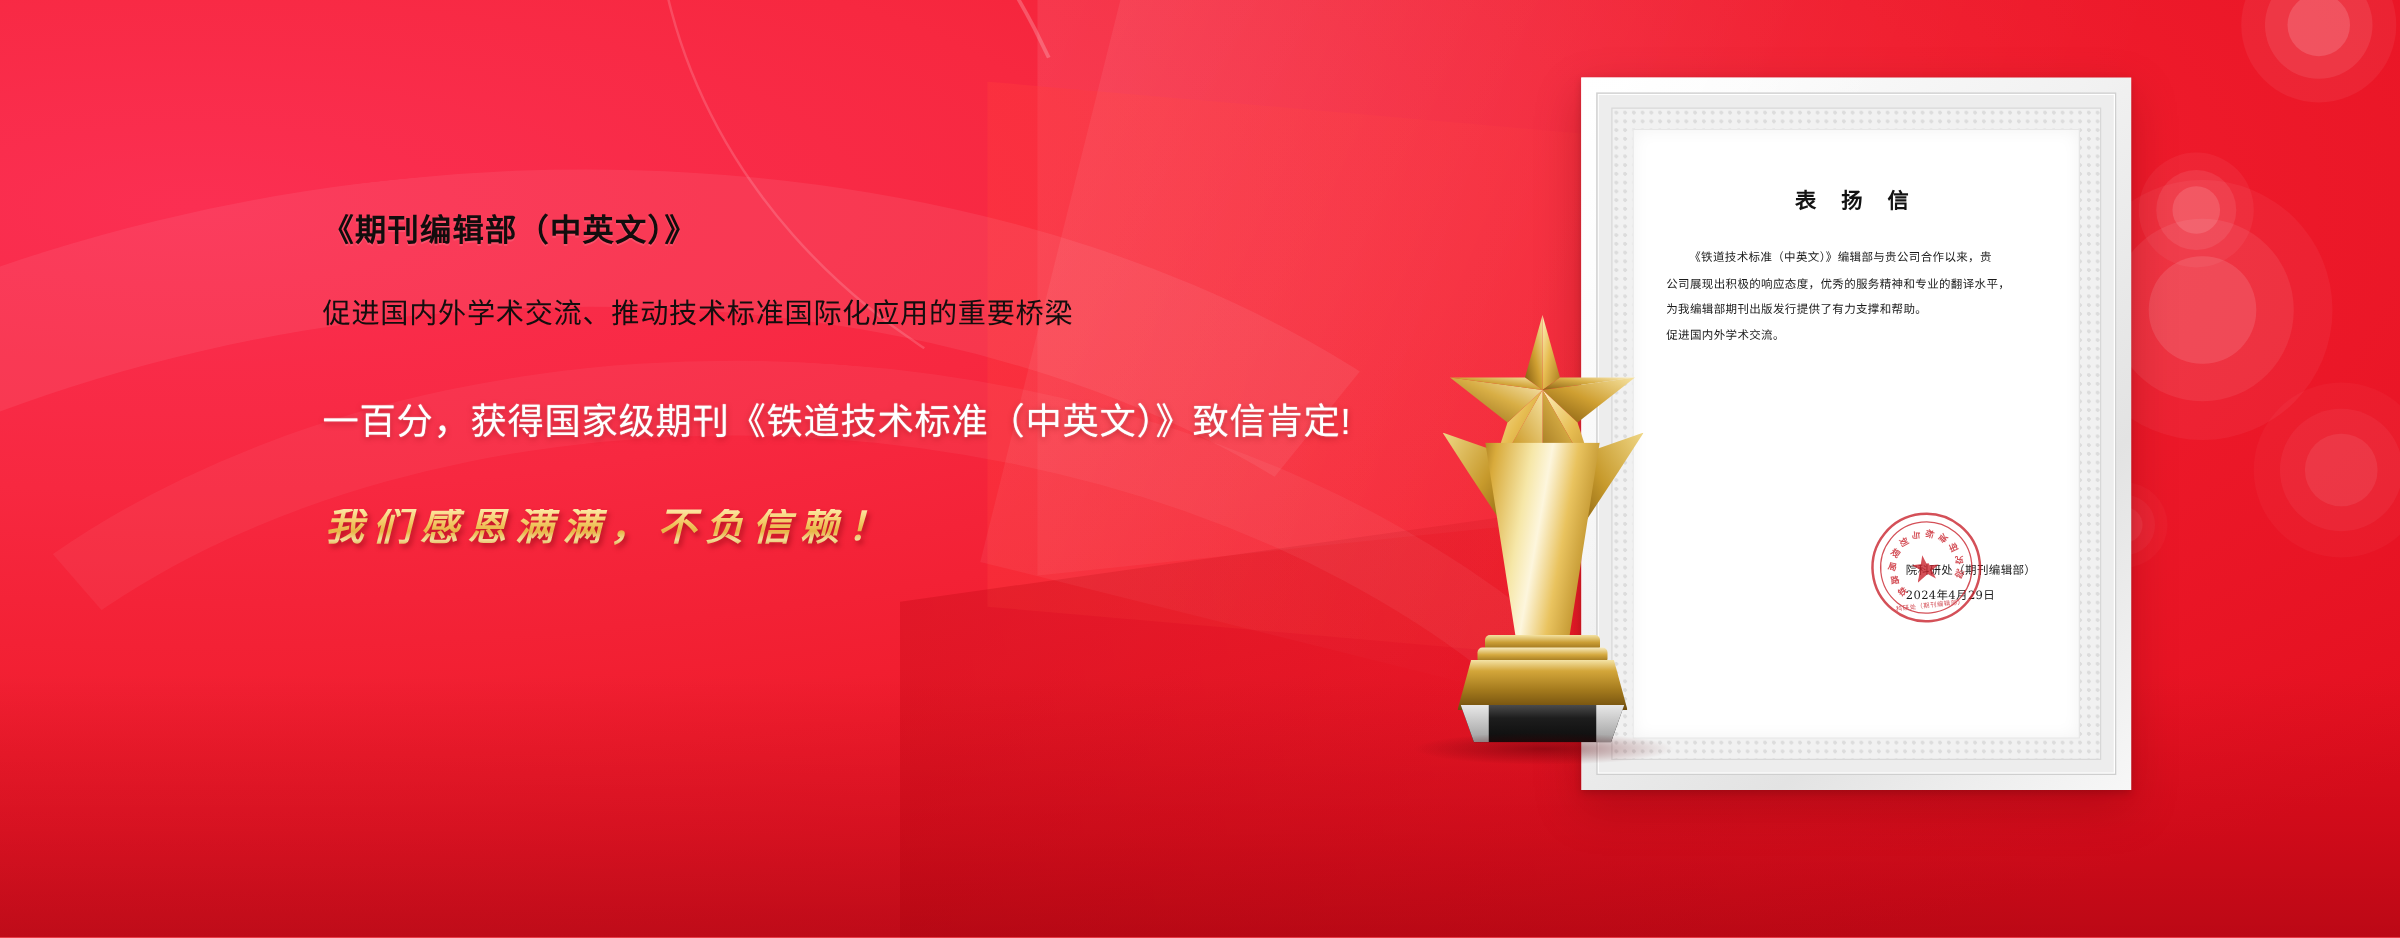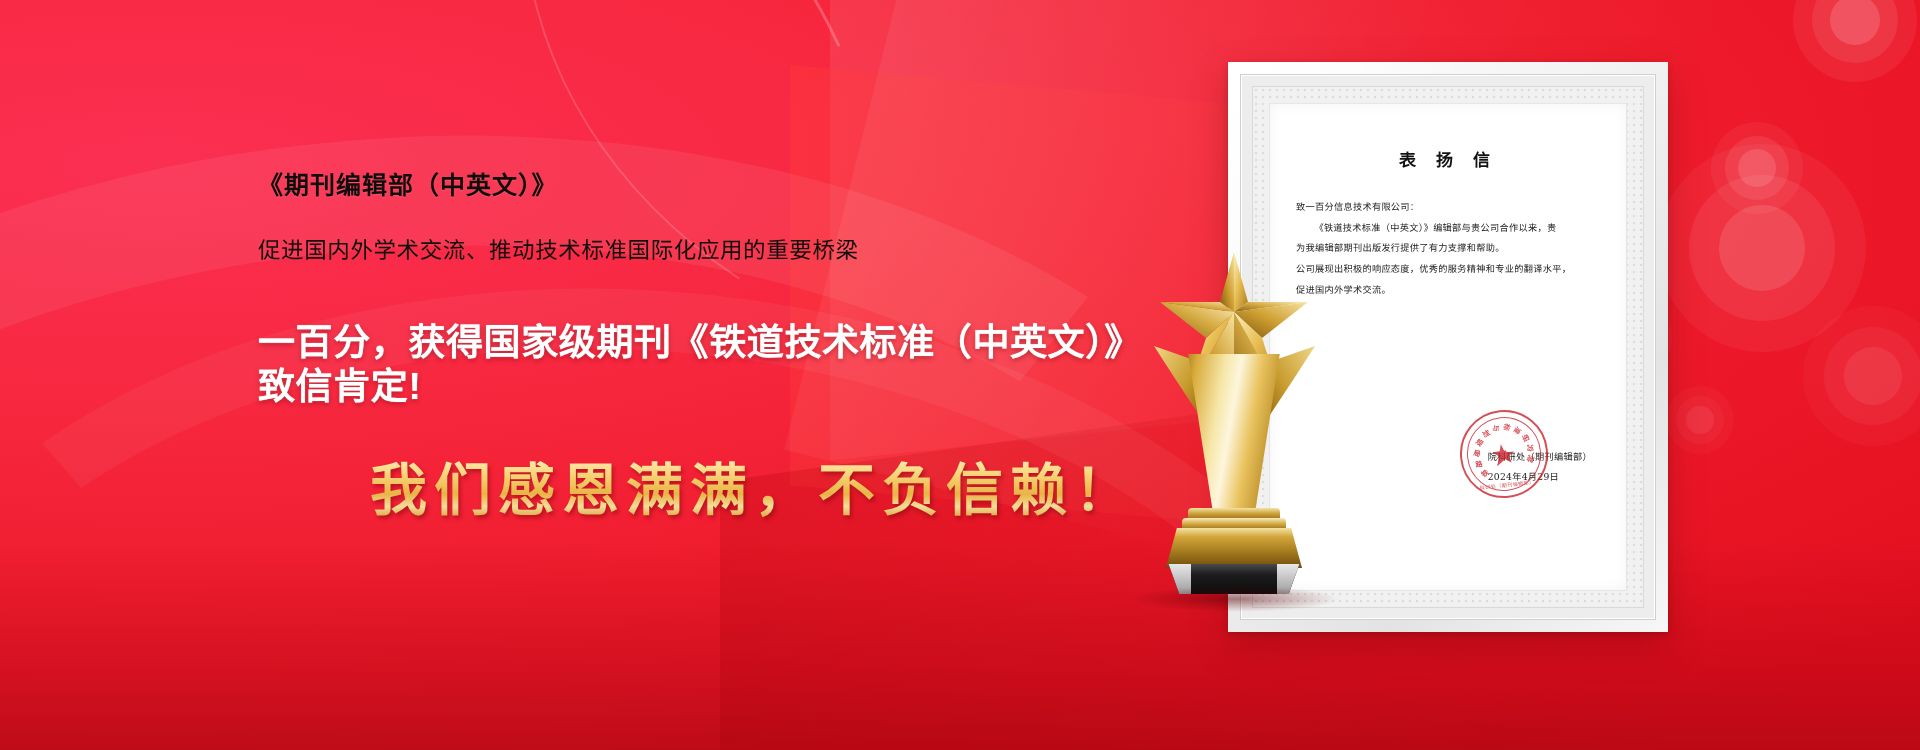--- a/index.html
+++ b/index.html
@@ -92,38 +92,37 @@
   .journal-title{
     font-size:25px;font-weight:700;letter-spacing:1px;color:#120d0d;
     margin:0 0 40px 0;line-height:1.2;
     text-shadow:0 1px 0 rgba(255,255,255,.12);
   }
   .sub-line{
     font-size:22.5px;font-weight:500;color:#130e0e;line-height:1.0;
     margin:0 0 21px 0;letter-spacing:.6px;
   }
   .headline{
-    margin:58px 0 0 0;font-size:37px;font-weight:700;color:#ffffff;
+    margin:58px 0 0 0;font-size:29px;font-weight:400;color:#ffffff;
     letter-spacing:.6px;line-height:1.2;
     text-shadow:0 2px 5px rgba(120,0,8,.45), 0 0 1px rgba(255,255,255,.9);
   }
   .calligraphy{
-    margin:52px 0 0 2px;font-size:57px;font-weight:700;
+    margin:52px 0 0 2px;font-size:31px;font-weight:700;
     font-family:"DejaVu Serif","Liberation Serif",serif;
-    letter-spacing:7px;line-height:1;
+    font-style:italic;letter-spacing:7px;line-height:1;
     background:linear-gradient(180deg,#fde9a8 0%,#f6d071 28%,#e8b445 58%,#f3dd9a 80%,#dba43a 100%);
     -webkit-background-clip:text;background-clip:text;color:transparent;
     -webkit-text-fill-color:transparent;
     filter:drop-shadow(2px 3px 2px rgba(120,0,8,.45));
-    text-align:right;
   }
 
   
   .frame{
-    position:absolute;left:1228px;top:62px;width:440px;height:570px;
+    position:absolute;left:1265px;top:62px;width:440px;height:570px;
     background:linear-gradient(135deg,#ffffff 0%,#f2f2f2 40%,#e3e3e3 72%,#f7f7f7 100%);
     box-shadow:0 14px 34px rgba(110,0,8,.30), 0 2px 6px rgba(0,0,0,.18);
     padding:12px;box-sizing:border-box;
   }
   .frame:before{
     content:"";position:absolute;inset:0;
     background:linear-gradient(115deg,rgba(255,255,255,.85),rgba(255,255,255,0) 35%);
     pointer-events:none;
   }
   .frame-inner{
@@ -316,24 +315,23 @@
   </div>
 
   <div class="frame">
     <div class="frame-inner">
       <div class="mat">
         <div class="paper">
 
           <div class="cert-title">表 扬 信</div>
 
           <div class="cert-body">
-            <p>致一百分信息技术有限公司：</p>
             <p class="ind">《铁道技术标准（中英文）》编辑部与贵公司合作以来，贵</p>
+            <p>公司展现出积极的响应态度，优秀的服务精神和专业的翻译水平，</p>
             <p>为我编辑部期刊出版发行提供了有力支撑和帮助。</p>
-            <p>公司展现出积极的响应态度，优秀的服务精神和专业的翻译水平，</p>
             <p>促进国内外学术交流。</p>
           </div>
 
           <div class="sign-block">
             <div>院科研处（期刊编辑部）</div>
             <div>2024年4月29日</div>
           </div>
 
           <div class="seal">
             <div class="seal-arc">

